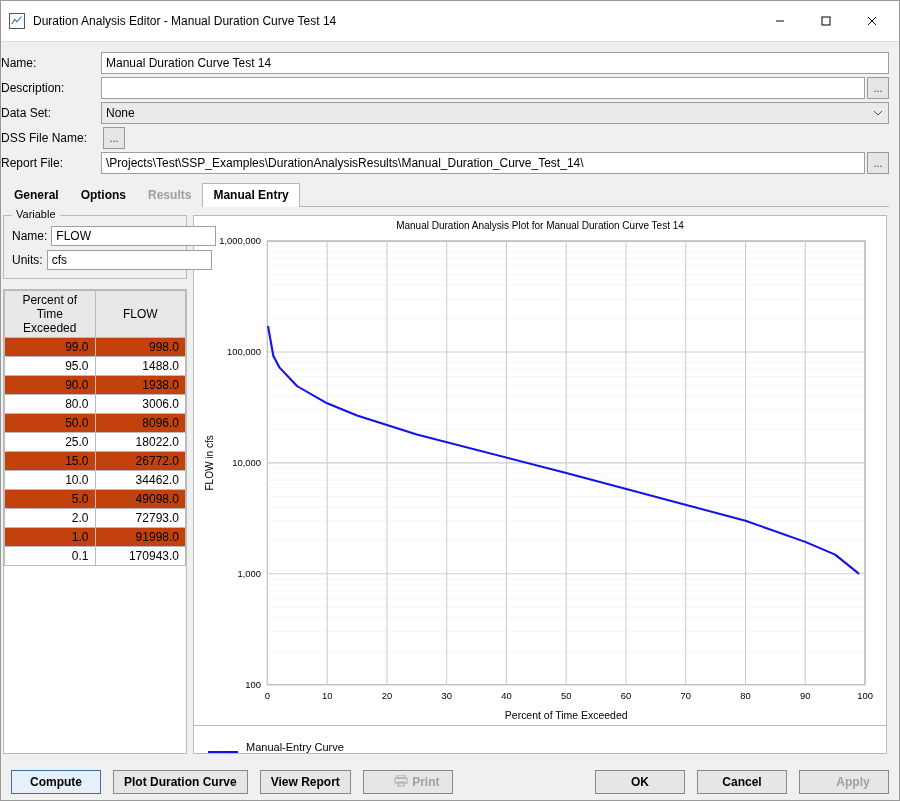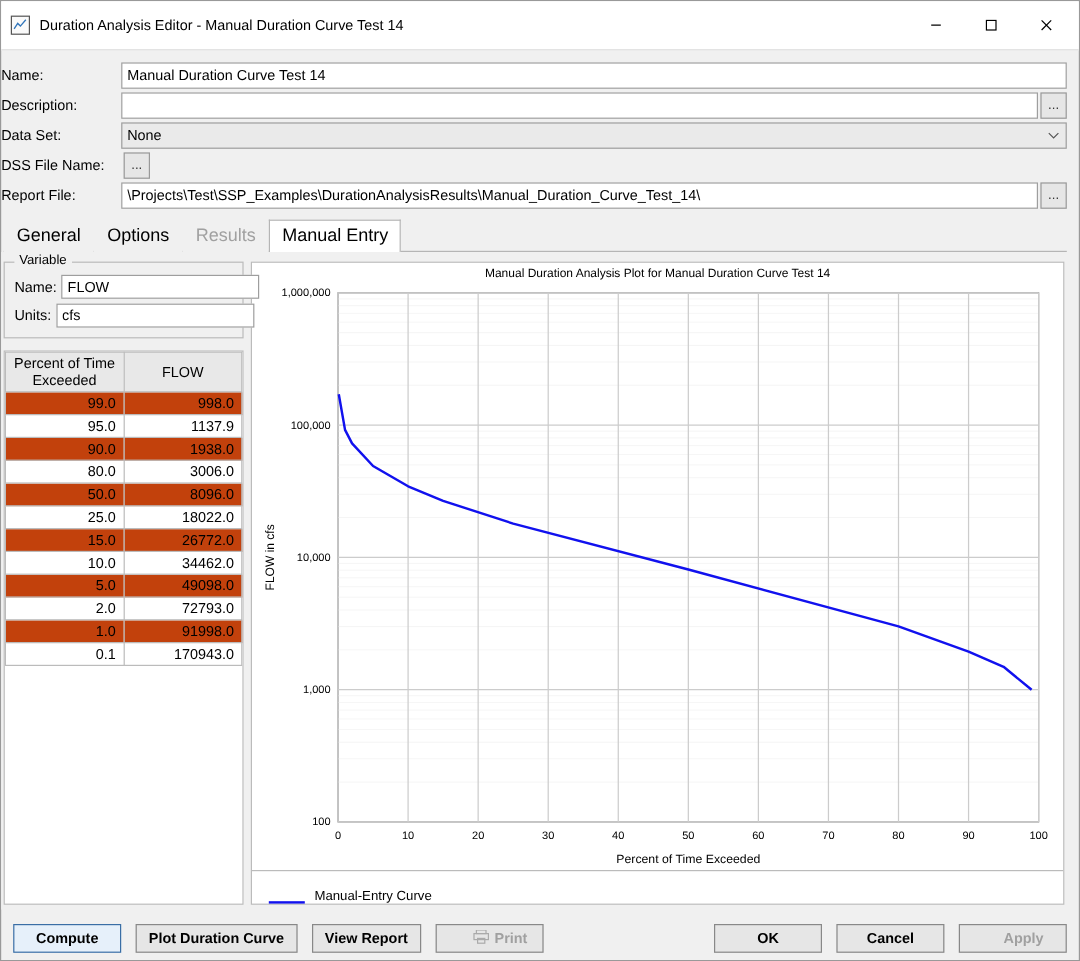--- a/index.html
+++ b/index.html
@@ -57,22 +57,23 @@
     width:12px; height:12px;
   }
   .btn-ellipsis {
     width:22px; height:22px; margin-left:2px;
     border:1px solid #999; background:#e6e6e6;
     display:flex; align-items:center; justify-content:center;
     font-size:11px; color:#333; user-select:none;
   }
 
   .tabs {
-    display:flex; font-size:15px; margin-left:2px;
+    display:flex; font-size:12px; margin-left:2px;
     border-bottom:1px solid #b5b5b5;
+    font-weight:bold;
   }
   .tab {
     padding:4px 10px 5px 10px;
     border:1px solid transparent;
     border-bottom:none;
     color:#000; user-select:none;
     position:relative; top:1px;
     background:#f0f0f0;
   }
   .tab.active {
@@ -82,21 +83,21 @@
 
   .tab-body {
     flex:1; background:#f0f0f0;
     display:flex; gap:6px;
     padding:8px 2px 4px 2px;
     border:0;
   }
 
   
   .left-panel {
-    width:200px; display:flex; flex-direction:column; gap:10px;border-radius:27px;
+    width:184px; display:flex; flex-direction:column; gap:10px;border-radius:27px;
   }
   .groupbox {
     border:1px solid #bbb; padding:6px 8px 8px 8px;
     position:relative; background:#f0f0f0;
   }
   .groupbox .legend {
     position:absolute; top:-8px; left:8px;
     background:#f0f0f0; padding:0 4px; font-size:11px; color:#000;
   }
   .grouprow { display:flex; align-items:center; gap:4px; margin-top:4px; }
@@ -245,21 +246,21 @@
                 <th style="width:50%">FLOW</th>
               </tr>
             </thead>
             <tbody id="tbl-body">
                 <tr>
                   <td>99.0</td>
                   <td>998.0</td>
                 </tr>
                 <tr>
                   <td>95.0</td>
-                  <td>1137.9</td>
+                  <td>1488.0</td>
                 </tr>
                 <tr>
                   <td>90.0</td>
                   <td>1938.0</td>
                 </tr>
                 <tr>
                   <td>80.0</td>
                   <td>3006.0</td>
                 </tr>
                 <tr>

